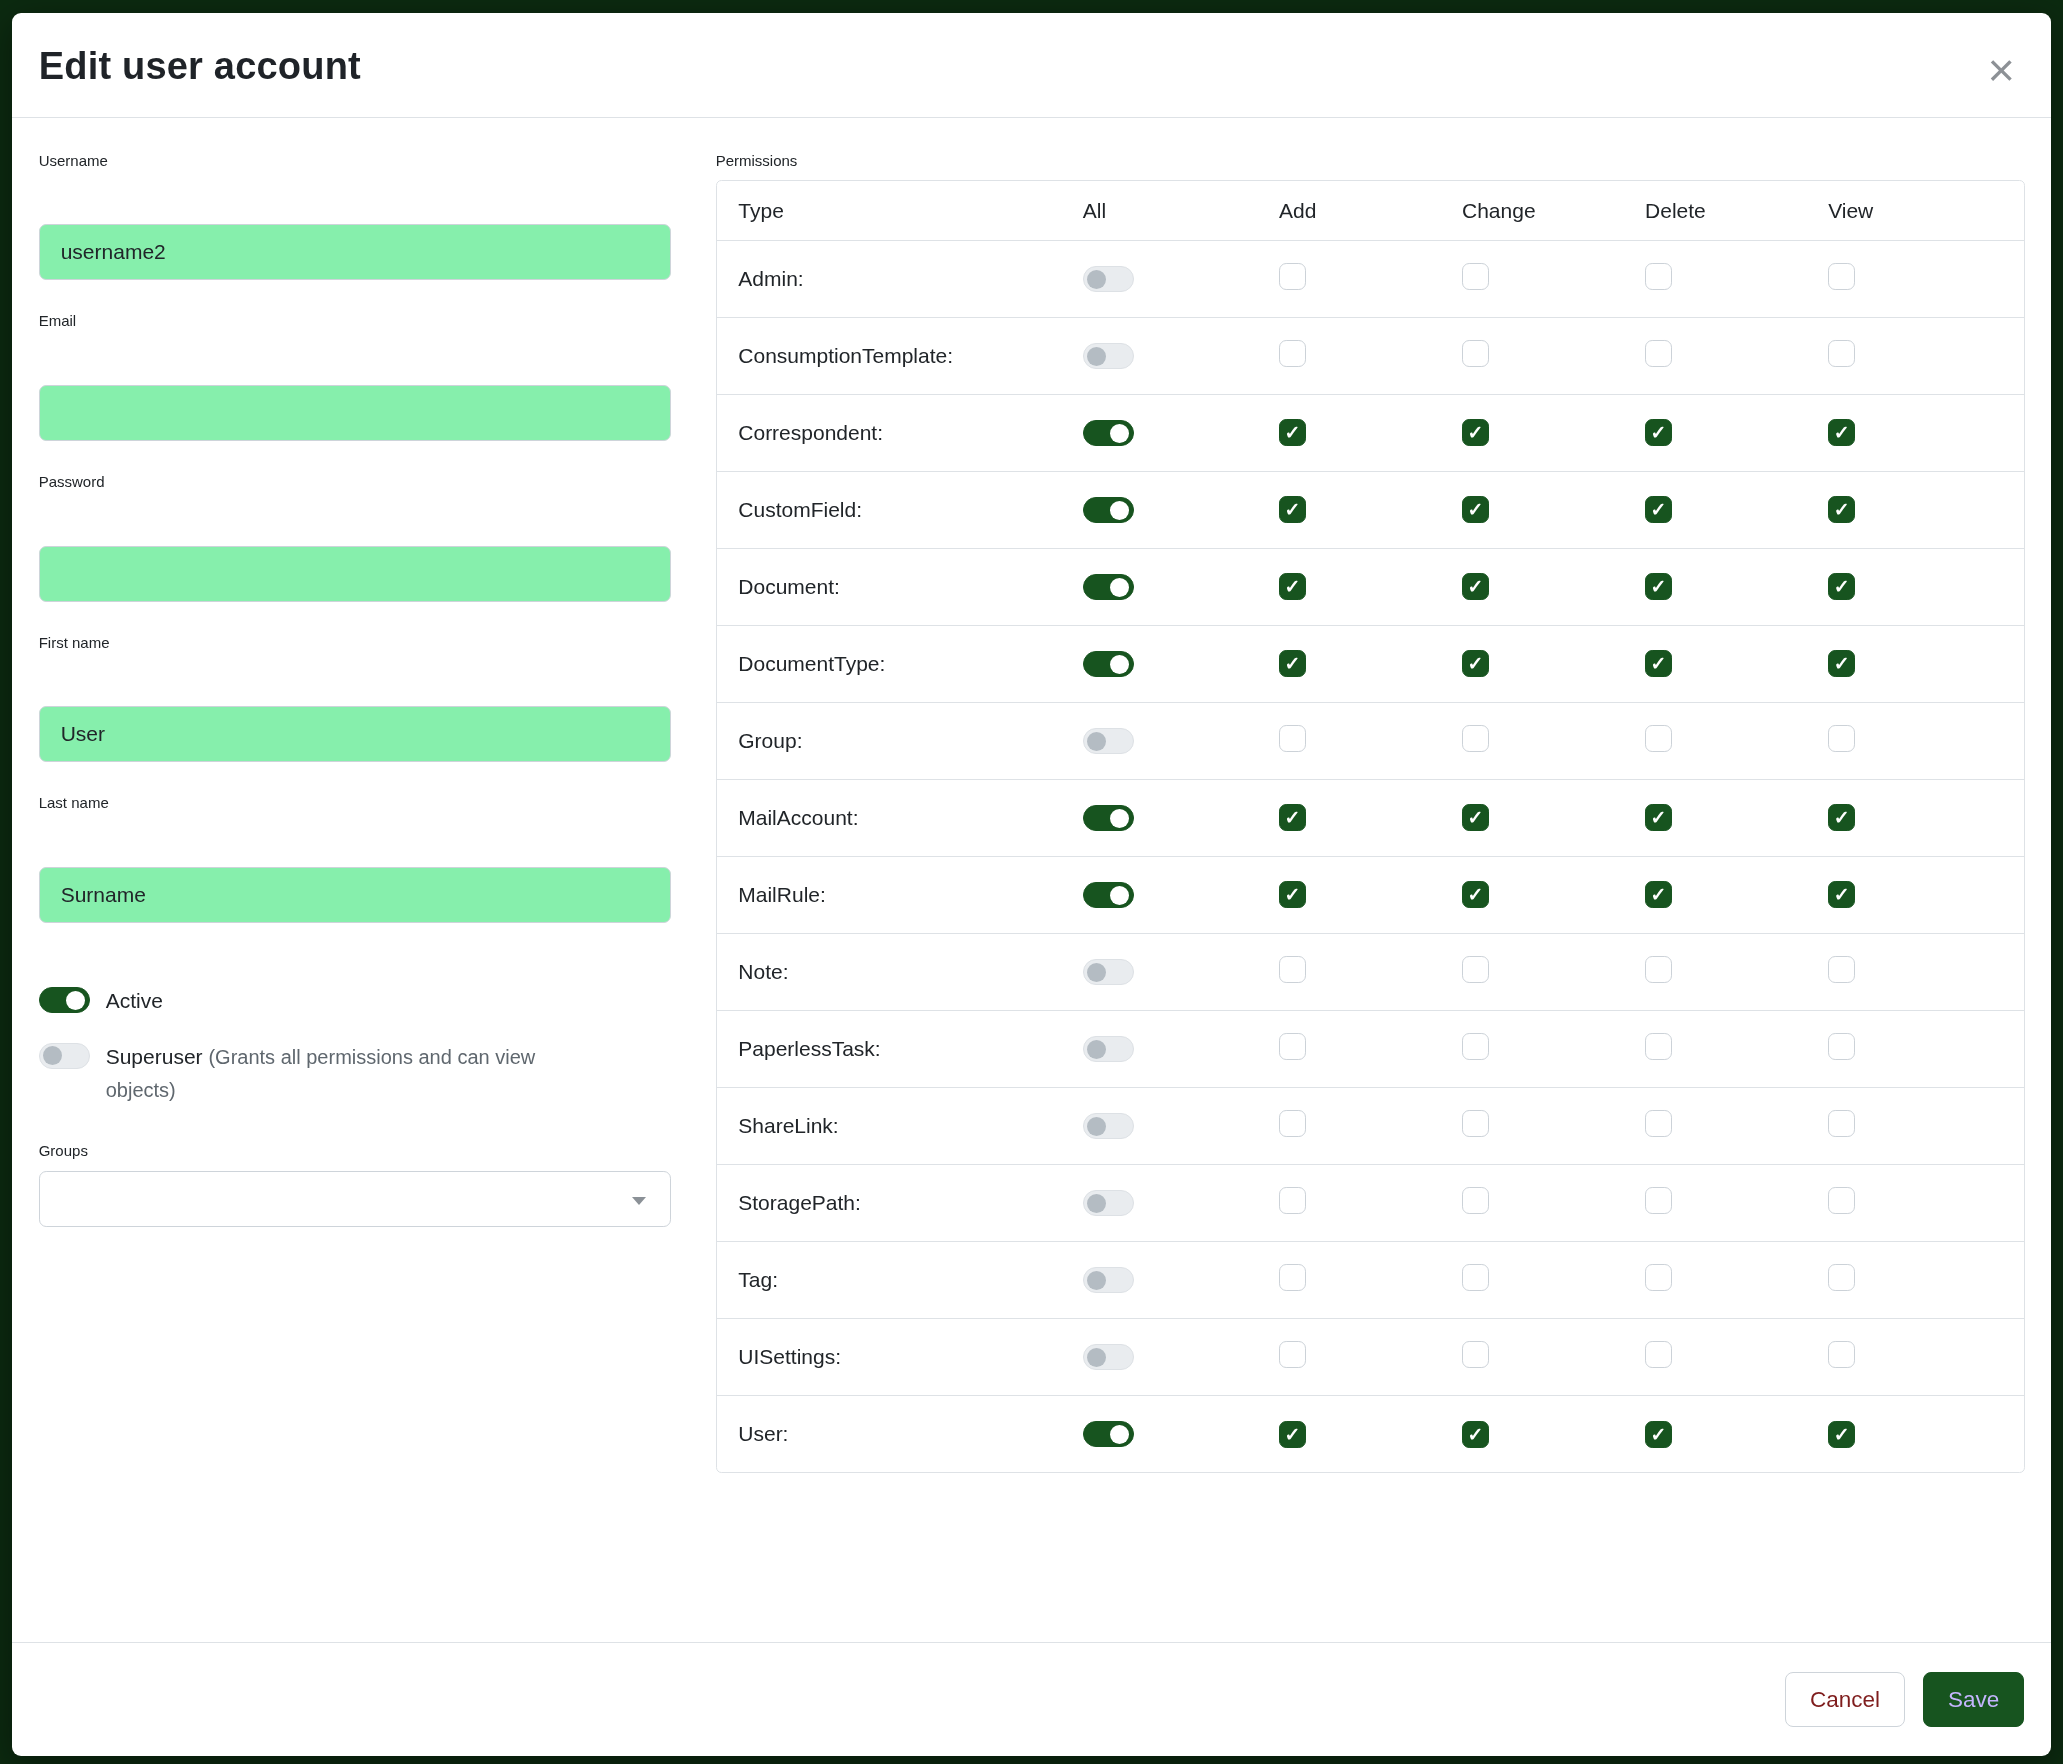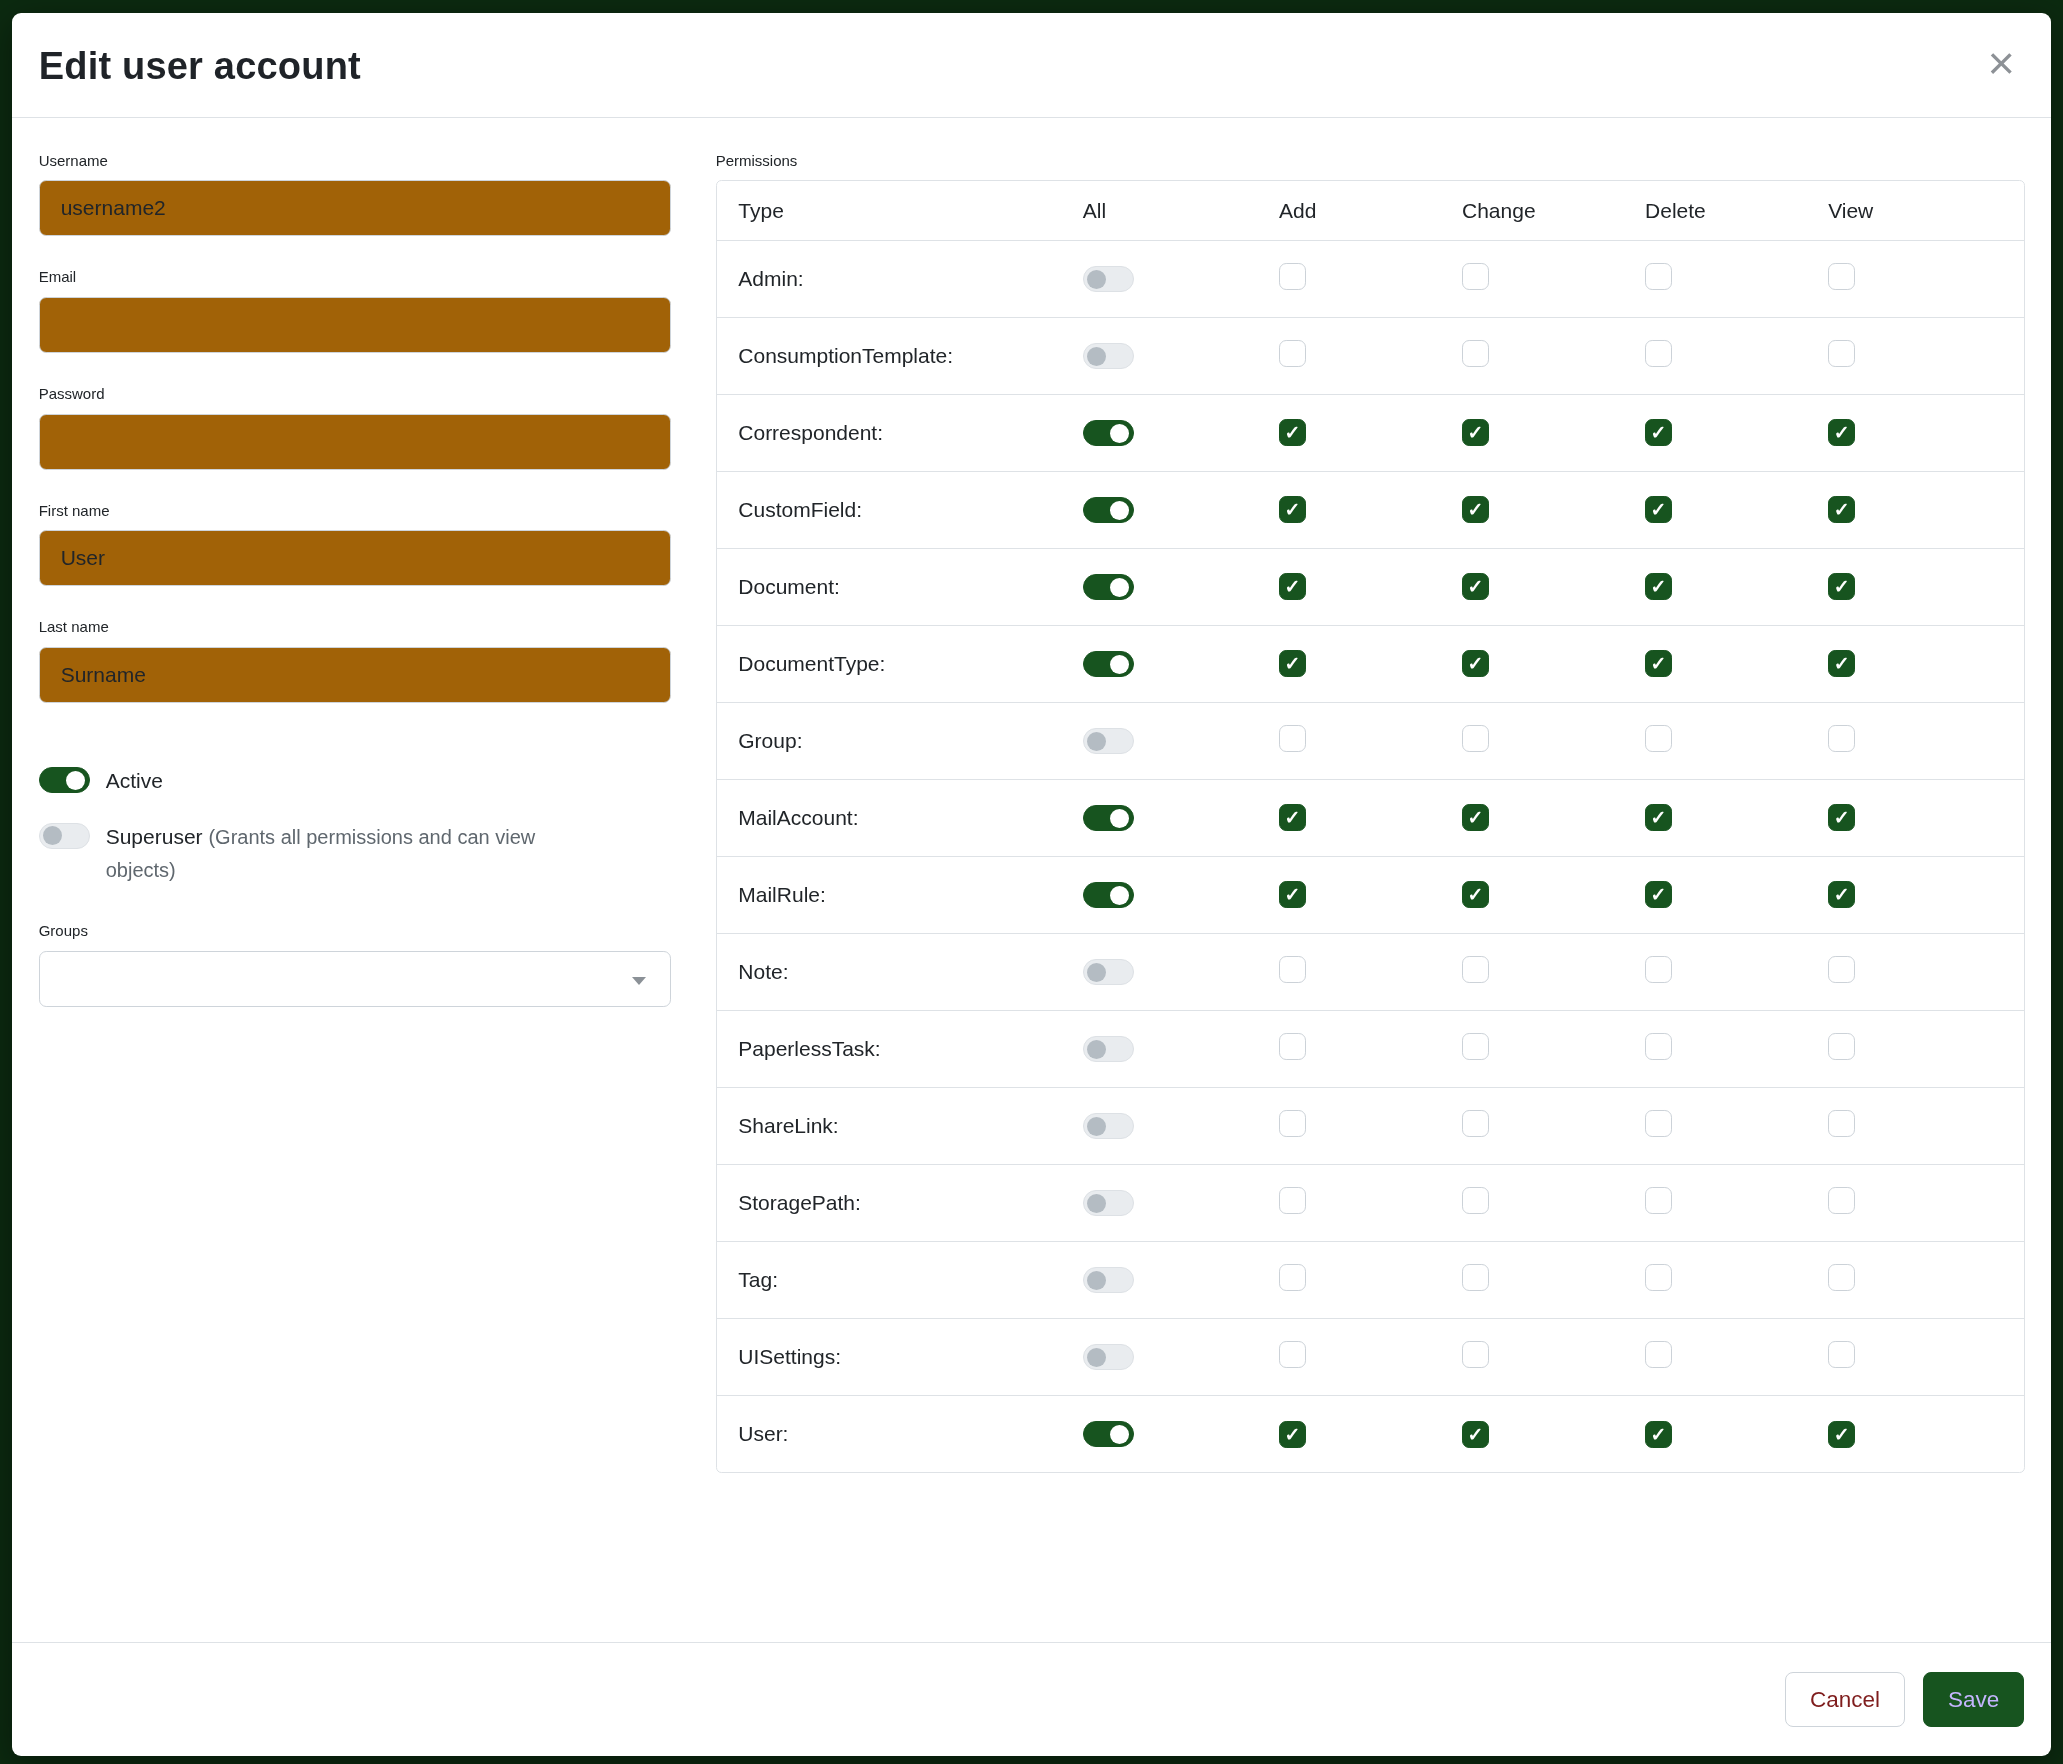--- a/index.html
+++ b/index.html
@@ -16,21 +16,21 @@
     border-radius: 9px;
     display: flex;
     flex-direction: column;
     box-shadow: 0 9px 36px rgba(0,0,0,.4);
     overflow: hidden;
   }
   
   .modal-header {
     flex: 0 0 auto;
     display: flex;
-    align-items: flex-start;
+    align-items: flex-end;
     justify-content: space-between;
     padding: 32px 31px 29px 27px;
     border-bottom: 0.9px solid #dee2e6;
   }
   .modal-title {
     font-size: 38px;
     font-weight: 700;
     color: #1f2328;
     letter-spacing: 0.2px;
   }
@@ -62,22 +62,23 @@
   }
   .text-input {
     width: 100%;
     height: 56px;
     border: 0.9px solid #ced4da;
     border-radius: 7.2px;
     font-size: 21px;
     color: #212529;
     padding: 0 21px;
     font-family: "Liberation Sans", sans-serif;
-    background: #a16207;
+    background: #86efac;
     outline: none;
+    margin-top: 44px;
   }
 
   
   .toggle {
     display: inline-block;
     position: relative;
     width: 51px; height: 26px;
     border-radius: 13.5px;
     background: #e9ecef;
     border: 0.9px solid #dde1e5;

